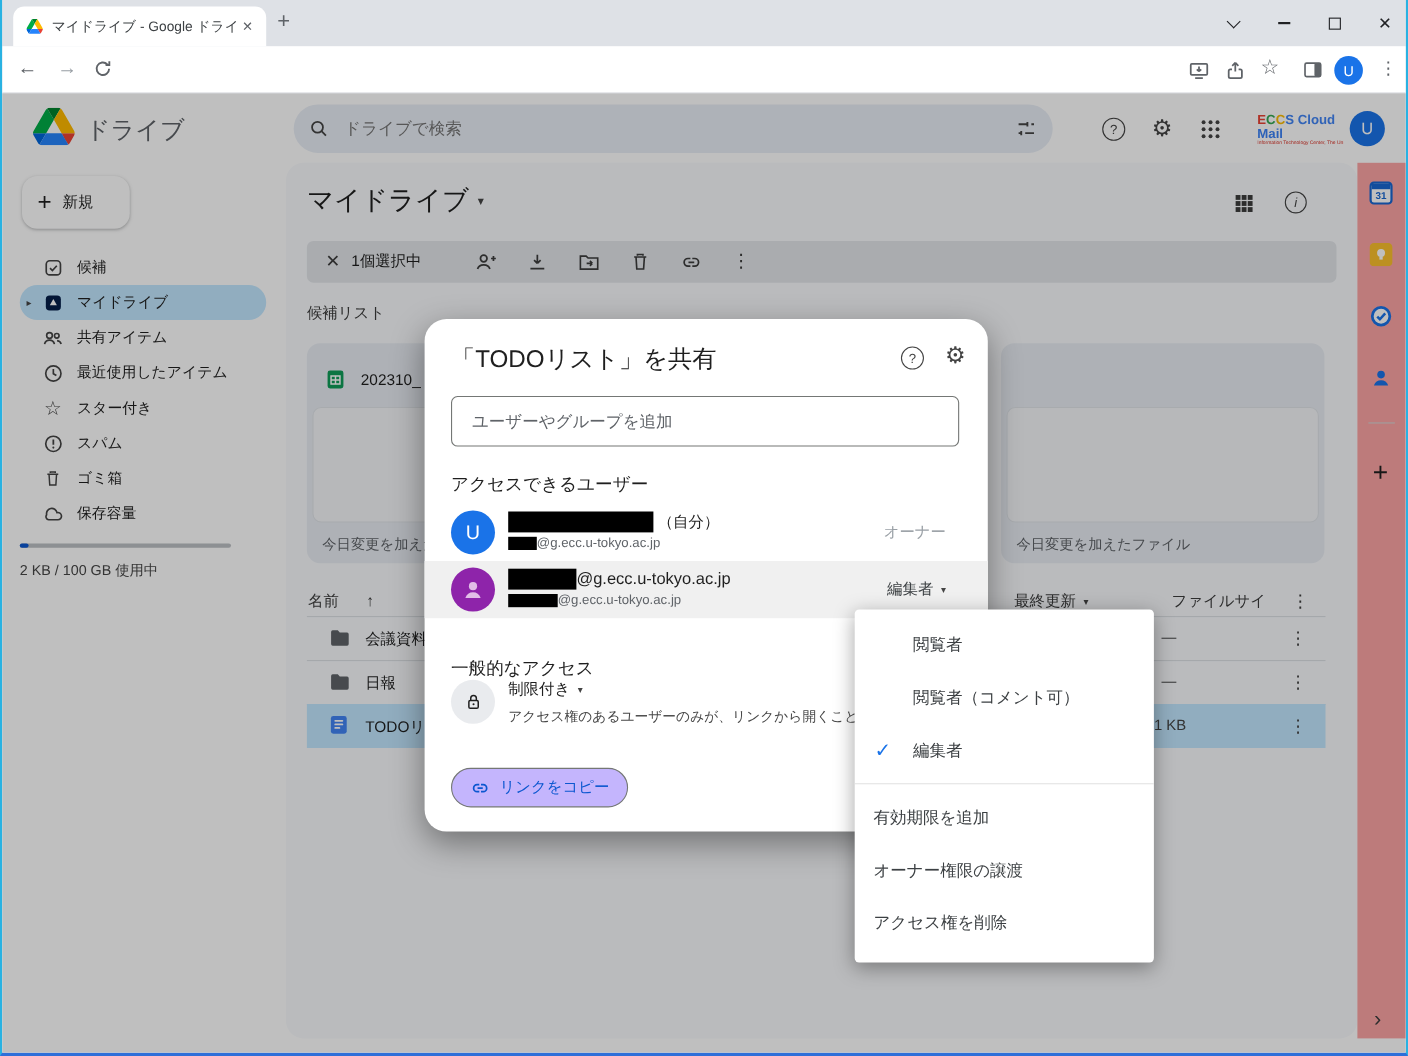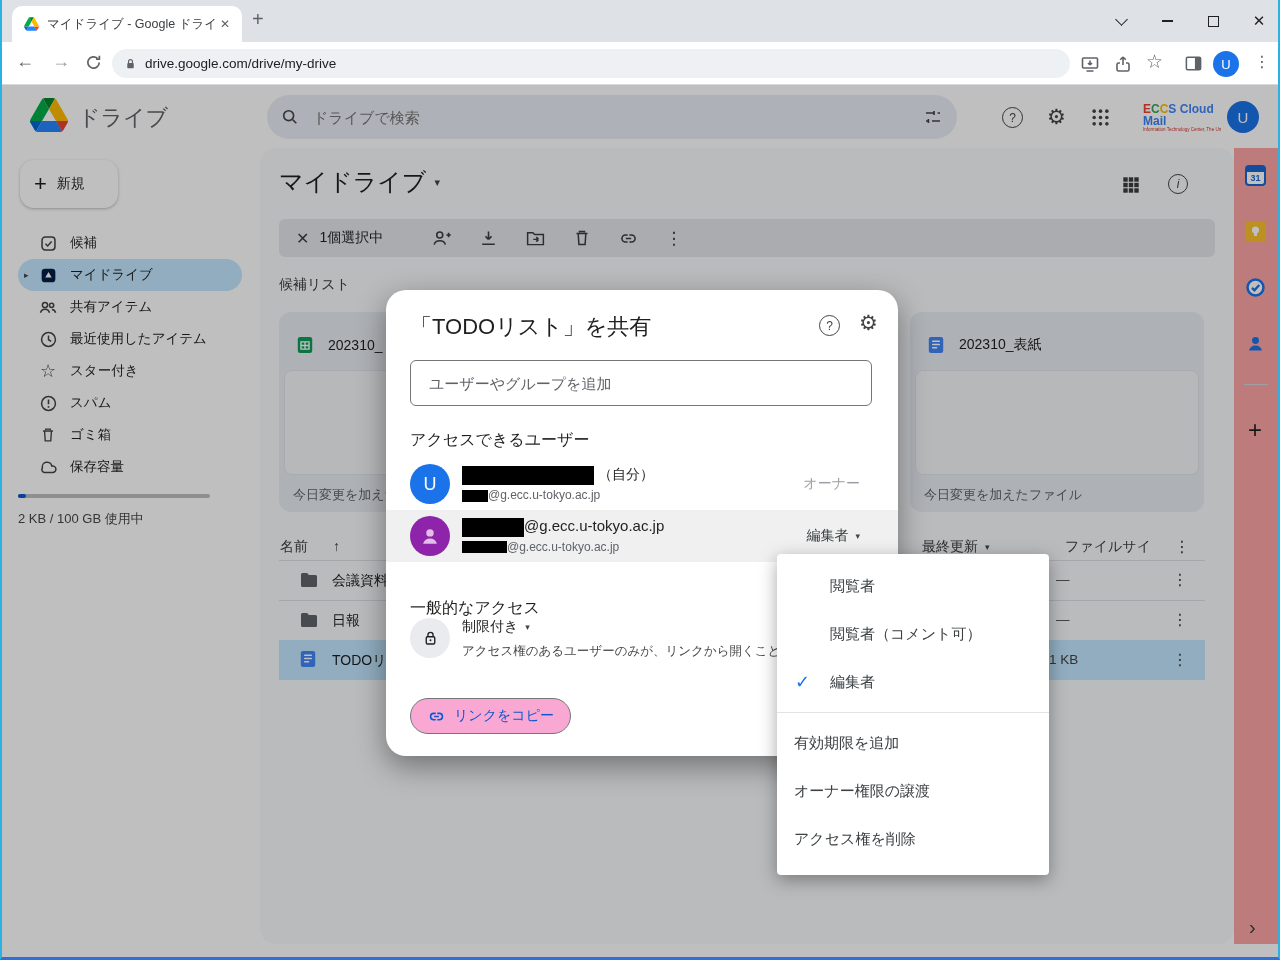--- a/index.html
+++ b/index.html
@@ -78,21 +78,21 @@
   .dinput::placeholder{color:#5f6368}
   .dlabel{font-size:16px;color:#1f1f1f;position:absolute;left:24px}
   .urow{position:absolute;left:0;width:512px;height:52px;display:flex;align-items:center;padding-left:24px}
   .uav{width:40px;height:40px;border-radius:50%;display:flex;align-items:center;justify-content:center;flex:none}
   .utext{margin-left:12px;line-height:1.15}
   .redact{display:inline-block;background:#000;vertical-align:middle}
   .uline1{font-size:14px;color:#1f1f1f;white-space:nowrap}
   .uline2{font-size:12px;color:#5f6368;white-space:nowrap;margin-top:2px}
   .urole{position:absolute;right:38px;font-size:14px;display:flex;align-items:center;gap:7px}
   .lockc{width:40px;height:40px;border-radius:50%;background:#e9ebee;display:flex;align-items:center;justify-content:center;flex:none}
-  .copybtn{position:absolute;left:24px;top:408px;height:36px;border:1px solid #747775;border-radius:18px;display:flex;align-items:center;gap:8px;padding:0 16px;color:#0b57d0;font-size:14px;background:#f9a8d4}
+  .copybtn{position:absolute;left:24px;top:408px;height:36px;border:1px solid #747775;border-radius:18px;display:flex;align-items:center;gap:8px;padding:0 16px;color:#0b57d0;font-size:14px;background:#c4b5fd}
   .menu{position:absolute;left:775px;top:554px;width:272px;height:321px;background:#fff;border-radius:4px;box-shadow:0 5px 18px rgba(0,0,0,.35);z-index:60;padding-top:8px}
   .mitem{height:48px;display:flex;align-items:center;font-size:15px;color:#3c4043;position:relative}
   .mitem.role{padding-left:53px}
   .mitem.action{padding-left:17px}
   .mcheck{position:absolute;left:18px;font-size:18px;color:#1a73e8}
   .mdivider{border-top:1px solid #e3e3e3;margin:6px 0}
   .caret{font-size:9px;color:#444}
 </style>
 </head>
 <body>
@@ -129,29 +129,20 @@
 
   <div class="toolbar">
     <span class="abs navg" style="left:14px;top:9px">←</span>
     <span class="abs navg" style="left:50px;top:9px;color:#9aa0a6">→</span>
     <span class="abs" style="left:82px;top:11px">
       <svg width="19" height="19" viewBox="0 0 20 20" fill="none" stroke="#5f6368" stroke-width="1.8">
           <path d="M16 10a6 6 0 1 1-1.8-4.3"></path>
           <path d="M16.2 2.8v3.6h-3.6"></path>
         </svg>
     </span>
-    <div class="urlbar">
-      <span>
-        <svg width="13" height="14" viewBox="0 0 20 20">
-            <rect x="5" y="8.5" width="10" height="8" rx="1.4" fill="#5f6368"></rect>
-            <path d="M7 8.5V6.2a3 3 0 0 1 6 0v2.3" fill="none" stroke="#5f6368" stroke-width="1.8"></path>
-          </svg>
-      </span>
-      <span class="urltxt">drive.google.com/drive/my-drive</span>
-    </div>
     <span class="abs" style="left:1078px;top:12px">
       <svg width="20" height="20" viewBox="0 0 20 20" fill="none" stroke="#5f6368" stroke-width="1.6">
           <rect x="2.5" y="4" width="15" height="10" rx="1"></rect>
           <path d="M6.5 17h7M10 6.5v4.5m0 0-2-2m2 2 2-2"></path>
         </svg>
     </span>
     <span class="abs" style="left:1112px;top:12px">
       <svg width="20" height="20" viewBox="0 0 20 20" fill="none" stroke="#5f6368" stroke-width="1.6">
           <path d="M6 9H4.5A1.5 1.5 0 0 0 3 10.5v5A1.5 1.5 0 0 0 4.5 17h9a1.5 1.5 0 0 0 1.5-1.5v-5A1.5 1.5 0 0 0 13.5 9H12"></path>
           <path d="M9 11V3m0 0L6.2 5.8M9 3l2.8 2.8"></path>
@@ -370,31 +361,20 @@
             <rect x="2" y="1" width="16" height="18" rx="2.5" fill="#0f9d58"></rect>
             <path d="M5.5 6.5h9v8h-9z M10 6.5v8 M5.5 10.5h9" fill="none" stroke="#fff" stroke-width="1.5"></path>
           </svg>
         </span>
       <span class="ctitle">202310_</span>
     </div>
     <div class="cprev"></div>
     <div class="ccap">今日変更を加えたファイル</div>
   </div>
   <div class="card z1" style="left:908px">
-    <div class="chead">
-      <span>
-          <svg width="18" height="18" viewBox="0 0 20 20">
-            <rect x="2" y="1" width="16" height="18" rx="2.5" fill="#4285f4"></rect>
-            <rect x="5.5" y="5" width="9" height="1.8" rx=".9" fill="#fff"></rect>
-            <rect x="5.5" y="8.6" width="9" height="1.8" rx=".9" fill="#fff"></rect>
-            <rect x="5.5" y="12.2" width="6" height="1.8" rx=".9" fill="#fff"></rect>
-          </svg>
-        </span>
-      <span class="ctitle">202310_表紙</span>
-    </div>
     <div class="cprev"></div>
     <div class="ccap">今日変更を加えたファイル</div>
   </div>
 
   <span class="lh z1" style="left:278px;top:538px">名前</span>
   <span class="lh z1" style="left:331px;top:538px">↑</span>
   <span class="lh z1" style="left:920px;top:538px">最終更新</span>
   <span class="lh z1 caret" style="left:983px;top:542px">▾</span>
   <span class="lh z1" style="left:1063px;top:538px">ファイルサイ</span>
   <span class="lh z1" style="left:1172px;top:537px;font-size:16px">⋮</span>

